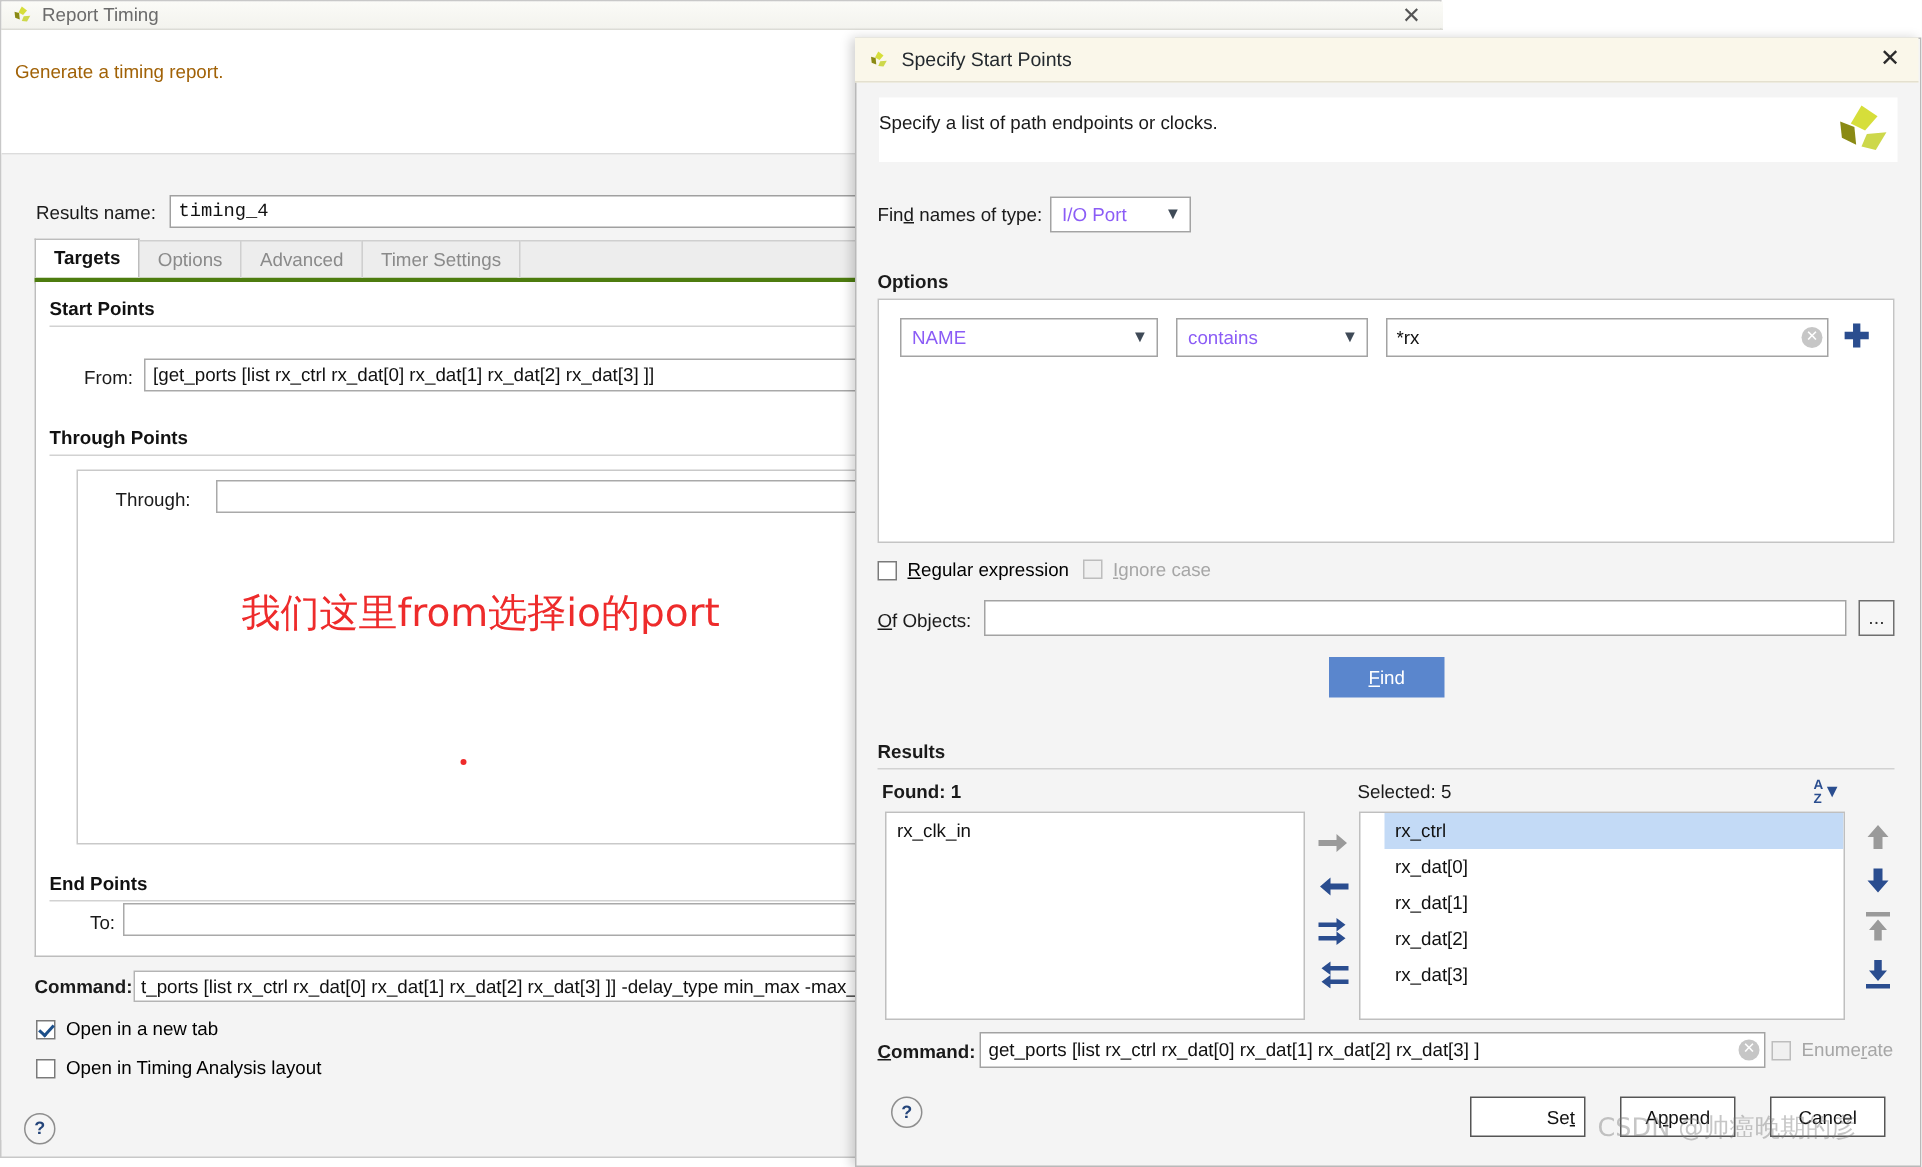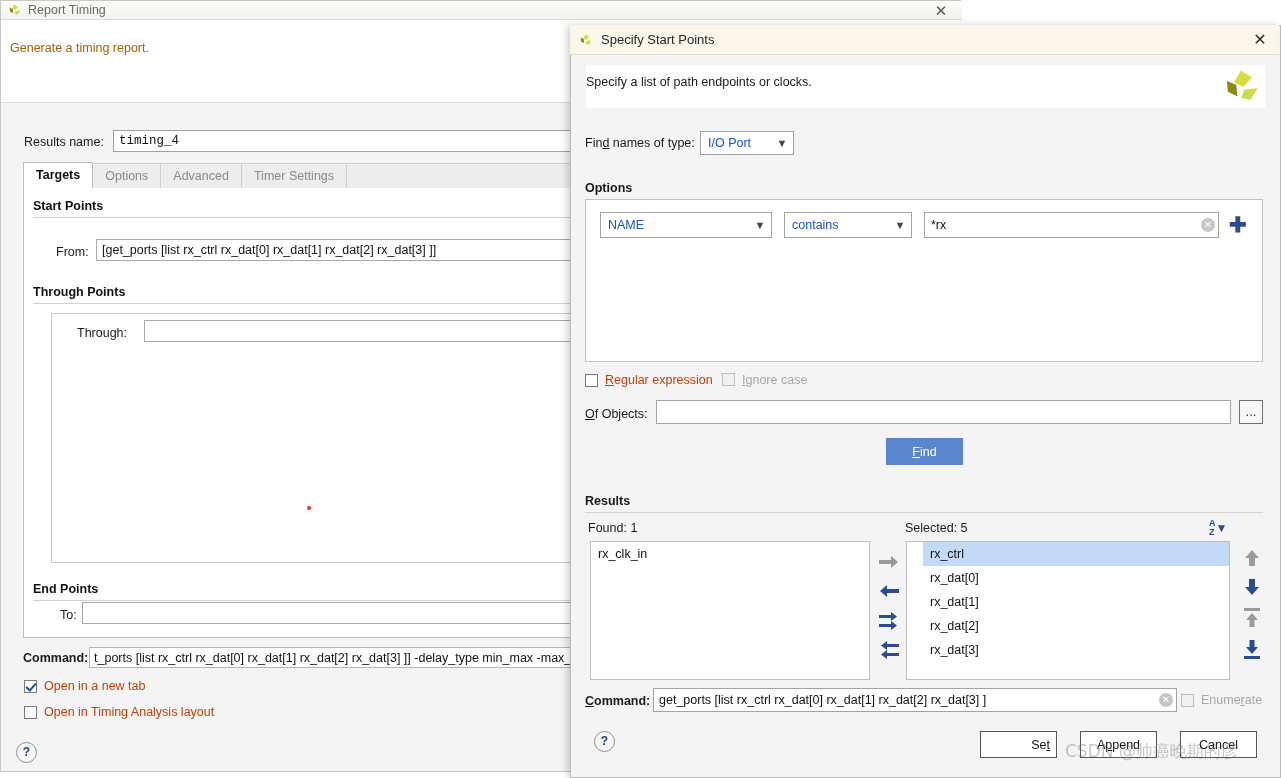--- a/index.html
+++ b/index.html
@@ -52,21 +52,21 @@
   .rt-results-input {
     position: absolute; left: 112px; top: 0; width: 560px; height: 22px;
     border: 1px solid #a0a0a0; background: #fff; padding: 2px 5px;
     font-family: Liberation Mono, monospace; font-size: 12.5px; color: #111;
     outline: none;
   }
 
   
   .rt-tabs {
     position: absolute; left: 22px; top: 144px; width: 690px; height: 25px;
-    border-bottom: 1px solid #4d7c0f;
+    border-bottom: 4px solid #4d7c0f;
     display: flex; align-items: flex-end;
   }
   .rt-tab {
     height: 25px; line-height: 25px; padding: 0 12px; font-size: 12.5px;
     color: #8a8a8a; background: #ededed; border: 1px solid #cfcfcf;
     border-bottom: none; margin-right: -1px; cursor: pointer;
     position: relative;
   }
   .rt-tab.active {
     color: #111; font-weight: bold; background: #ffffff; border-color: #bdbdbd;
@@ -115,21 +115,21 @@
   .chk-row { position: absolute; display: flex; align-items: center; }
   .chk-box {
     width: 13px; height: 13px; border: 1px solid #7a7a7a; background: #fff;
     margin-right: 7px; position: relative; flex: none;
   }
   .chk-box.checked::after {
     content: ""; position: absolute; left: 3px; top: 0px;
     width: 4px; height: 8px; border: solid #1c4f8a;
     border-width: 0 2px 2px 0; transform: rotate(42deg);
   }
-  .chk-label { font-size: 12.5px; color: #c2410c; }
+  .chk-label { font-size: 12.5px; color: #000000; }
   .help-btn {
     position: absolute; width: 21px; height: 21px; border-radius: 50%;
     border: 1px solid #8e8e8e; background: #f5f5f5; color: #24457a;
     font-weight: bold; font-size: 12px; text-align: center; line-height: 19px;
     cursor: pointer;
   }
 
   
   .ss-window {
     position: absolute; left: 570px; top: 25px; width: 711px; height: 753px;
@@ -151,21 +151,21 @@
     position: absolute; left: 16px; top: 40px; width: 679px; height: 43px;
     background: #ffffff; border: none;
   }
   .ss-banner-text { position: absolute; left: 0px; top: 10px; font-size: 12.5px; color: #1a1a1a; }
   .ss-find-type-label { position: absolute; left: 585px; top: 136px; font-size: 12.5px; }
   .combo {
     position: absolute; border: 1px solid #a3a3a3; background: #fff;
     display: flex; align-items: center; cursor: pointer;
   }
   .combo span.cv {
-    flex: 1; padding-left: 7px; font-size: 12.5px; color: #1d4ed8;
+    flex: 1; padding-left: 7px; font-size: 12.5px; color: #8b5cf6;
     overflow: hidden; white-space: nowrap;
   }
   .combo .chev {
     width: 22px; text-align: center; color: #3f4a57; font-size: 11px;
   }
   .ss-options-title { position: absolute; left: 585px; top: 181px; font-weight: bold; font-size: 12.5px; }
   .ss-options-box {
     position: absolute; left: 585px; top: 199px; width: 678px; height: 163px;
     background: #ffffff; border: 1px solid #c4c4c4;
   }
@@ -195,21 +195,21 @@
     line-height: 21px; text-align: center; color: #333; cursor: pointer;
   }
   .find-btn {
     position: absolute; left: 886px; top: 438px; width: 77px; height: 27px;
     background: #5a86cd; color: #fff; border: none; font-size: 12.5px;
     cursor: pointer; font-family: "Liberation Sans", sans-serif;
   }
   .find-btn u { text-decoration: underline; }
   .ss-results-title { position: absolute; left: 585px; top: 494px; font-weight: bold; font-size: 12.5px; }
   .ss-results-rule { position: absolute; left: 585px; top: 512px; width: 678px; height: 1px; background: #d2d2d2; }
-  .ss-found { position: absolute; left: 588px; top: 521px; font-size: 12.5px; }
+  .ss-found { position: absolute; left: 588px; top: 521px; font-size: 12.5px; font-weight: bold; }
   .ss-selected { position: absolute; left: 905px; top: 521px; font-size: 12.5px; }
   .sort-icon {
     position: absolute; left: 1209px; top: 519px; width: 24px; height: 20px;
     font-size: 9px; color: #2a4d8f; cursor: pointer; line-height: 9px;
     font-family: "Liberation Sans", sans-serif; font-weight: bold;
   }
   .listbox {
     position: absolute; background: #fff; border: 1px solid #bfbfbf; overflow: hidden;
   }
   .list-item {
@@ -302,20 +302,21 @@
           <div class="fld-label" style="left:25px; top:12px;">Through:</div>
           <input class="fld-input" style="left: 92px; top: 6px; width: 560px;" type="text" value="">
         </div>
 
         <div class="sec-title" style="left:9px; top:394px;">End Points</div>
         <div class="sec-rule" style="left:9px; top:412px; width:672px;"></div>
         <div class="fld-label" style="left:36px; top:420px;">To:</div>
         <input class="fld-input" style="left: 58px; top: 414px; width: 623px;" type="text" value="">
       </div>
 
+      <div class="cn-note">我们这里from选择io的port</div>
       <div class="red-dot"></div>
 
       <div class="rt-cmd-row">
         <span class="rt-cmd-label">Command:</span>
         <input class="rt-cmd-input" type="text" value="t_ports [list rx_ctrl rx_dat[0] rx_dat[1] rx_dat[2] rx_dat[3] ]] -delay_type min_max -max_path" style="">
       </div>
 
       <div class="chk-row" style="left:23px; top:659px;">
         <span class="chk-box checked"></span>
         <span class="chk-label">Open in a new tab</span>

